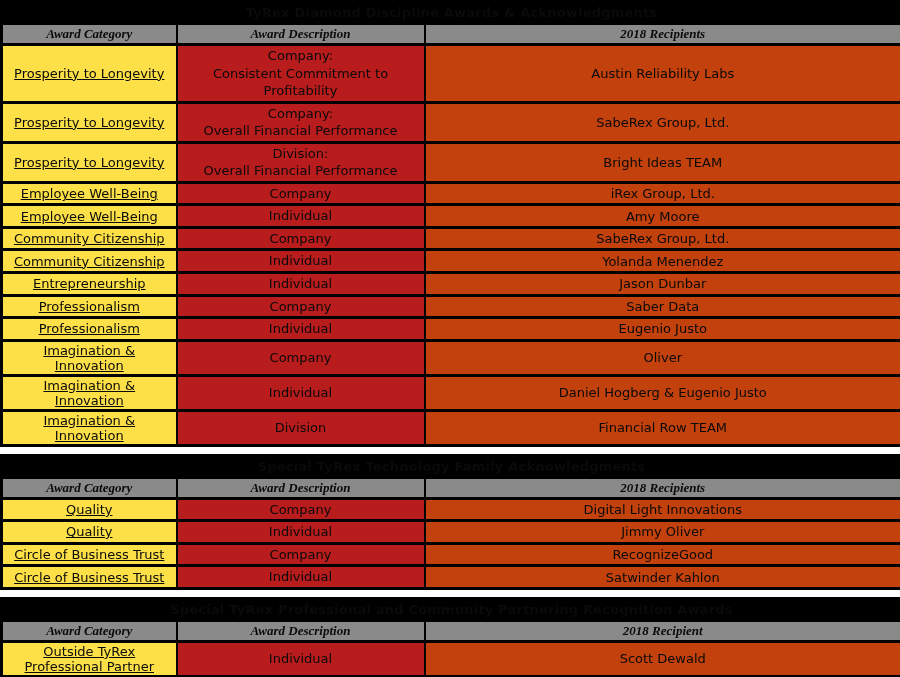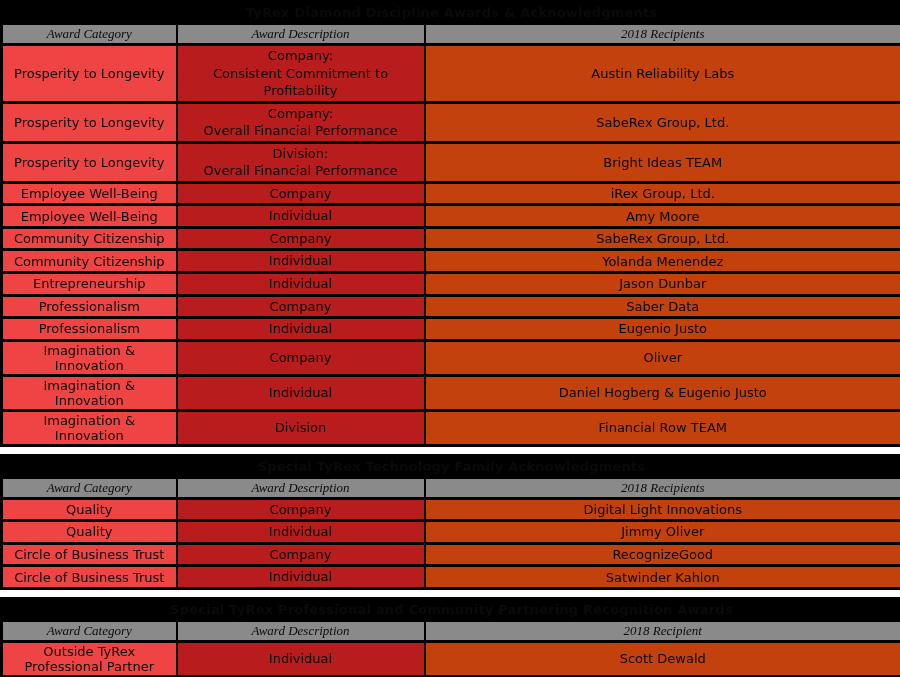--- a/index.html
+++ b/index.html
@@ -40,26 +40,26 @@
     height: 22px;
     letter-spacing: 0.2px;
   }
   td.head-cell {
     background: #8A8A8A;
     color: #F2F2F2;
     font-family: "Liberation Serif", "DejaVu Serif", serif;
     font-style: italic;
     font-size: 13.5px;
     height: 18px;
-    font-weight: normal;
+    font-weight: bold;
   }
   tr.row-std td  { height: 21px; }
   tr.row-tall td { height: 30px; }
 
-  td.cat   { background: #ef4444; }
+  td.cat   { background: #fde047; text-decoration: underline; }
   td.desc  { background: #b91c1c; white-space: pre-line; line-height: 1.35; }
   td.recip { background: #c2410c; }
 </style>
 </head>
 <body>
 
 <div class="page">
 
   <table class="awards">
     <colgroup>

